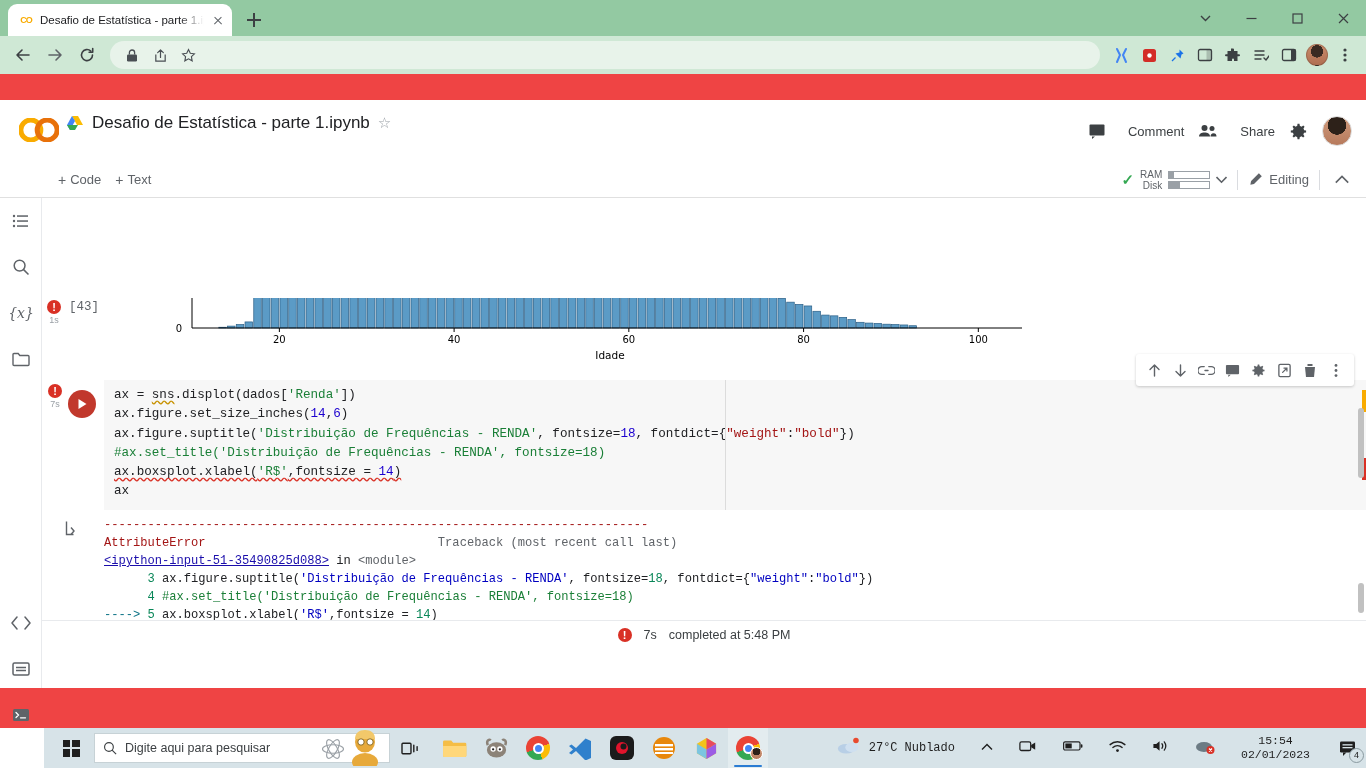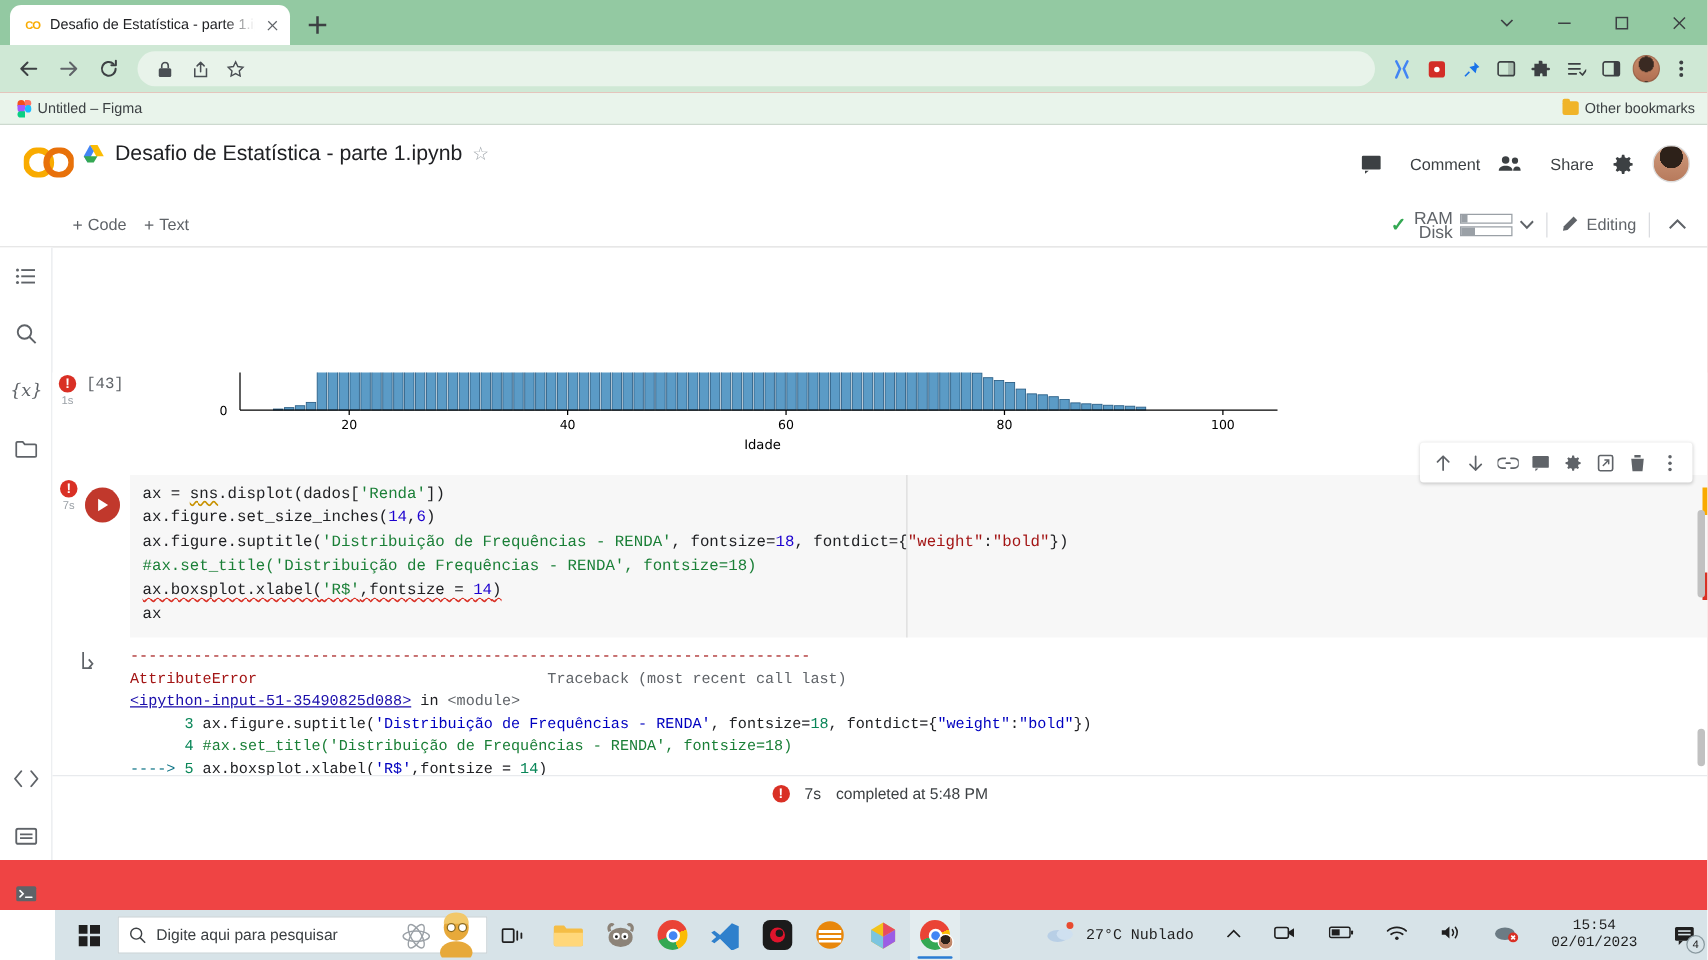--- a/index.html
+++ b/index.html
@@ -121,21 +121,21 @@
   
   .actionbar {
     height: 36px; border-bottom: 1px solid #e0e0e0; display: flex; align-items: center;
     padding-left: 58px; gap: 14px; position: relative;
   }
   .addbtn { font-size: 13px; color: #5f6368; display: flex; align-items: center; gap: 4px; }
   .addbtn .plus { font-size: 14px; }
   .actionbar-right { position: absolute; right: 12px; display: flex; align-items: center; gap: 10px; }
   .ramdisk { display: flex; align-items: center; gap: 6px; }
   .check { color: #34a853; font-size: 15px; font-weight: bold; }
-  .rd-labels { font-size: 14px; color: #5f6368; line-height: 11px; text-align: right; }
+  .rd-labels { font-size: 10px; color: #5f6368; line-height: 11px; text-align: right; }
   .rd-bars { display: flex; flex-direction: column; gap: 2px; }
   .bar { width: 42px; height: 8px; border: 1px solid #9aa0a6; background: #fff; position: relative; }
   .bar i { position: absolute; left: 0; top: 0; bottom: 0; background: #9aa0a6; display: block; }
   .vsep { width: 1px; height: 20px; background: #dadce0; }
   .editing { display: flex; align-items: center; gap: 6px; color: #5f6368; font-size: 13px; }
 
   
   .rail { position: absolute; left: 0; top: 100px; bottom: 0; width: 42px; background: #fff; border-right: 1px solid #e8eaed; }
   .rail-ico { width: 42px; height: 46px; display: flex; align-items: center; justify-content: center; color: #5f6368; }
 
@@ -362,36 +362,20 @@
       </div>
     <div class="ext-ico">
       <svg width="4" height="16" viewBox="0 0 4 16">
           <circle cx="2" cy="3" r="1.6" fill="#3c4043"></circle>
           <circle cx="2" cy="8" r="1.6" fill="#3c4043"></circle>
           <circle cx="2" cy="13" r="1.6" fill="#3c4043"></circle>
         </svg>
     </div>
   </div>
 
-  <div class="bookmarks">
-    <div class="bm">
-      <span class="figma-ico">
-          <i class="f1"></i>
-          <i class="f2"></i>
-          <i class="f3"></i>
-          <i class="f4"></i>
-          <i class="f5"></i>
-        </span>
-      <span>Untitled – Figma</span>
-    </div>
-    <div class="other-bm">
-      <span class="folder-ico"></span>
-      <span>Other bookmarks</span>
-    </div>
-  </div>
 
   <div class="page">
 
     <div class="colab-header">
       <div class="colab-logo">
         <svg width="40" height="24" viewBox="0 0 44 26">
           <ellipse cx="13" cy="13" rx="11" ry="11" fill="none" stroke="#f9ab00" stroke-width="5.5"></ellipse>
           <ellipse cx="31" cy="13" rx="11" ry="11" fill="none" stroke="#e8710a" stroke-width="5.5"></ellipse>
         </svg>
       </div>

